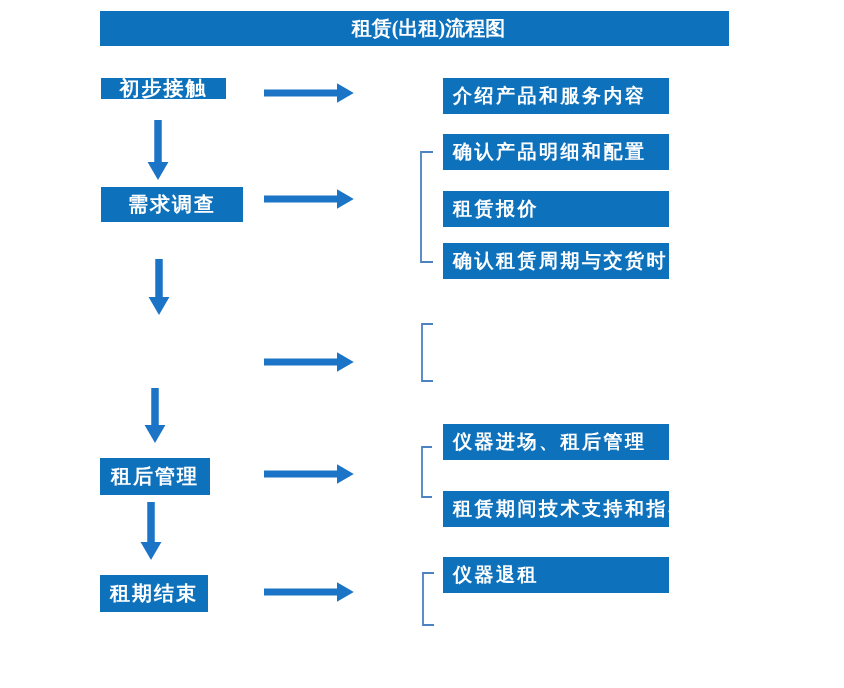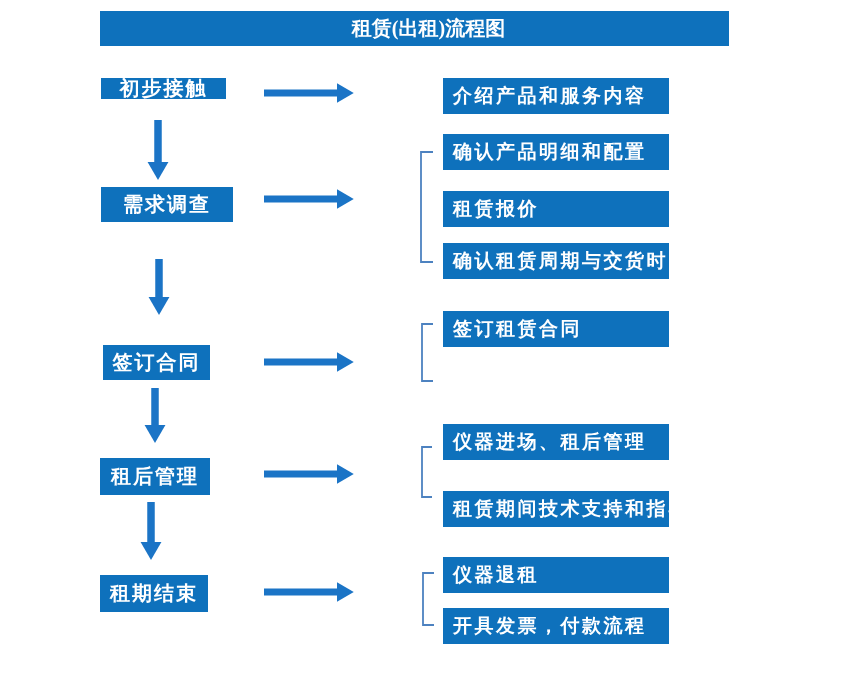--- a/index.html
+++ b/index.html
@@ -96,32 +96,29 @@
     <path class="bracket" d="M433,324 L422,324 L422,381 L433,381"></path>
     <path class="bracket" d="M432,447 L422,447 L422,497 L432,497"></path>
     <path class="bracket" d="M434,573 L423,573 L423,625 L434,625"></path>
   </svg>
 
   <div class="title-bar">
     <span>租赁(出租)流程图</span>
   </div>
 
   <div class="lbox" style="left:101px; top:78px;  width:125px; height:21px;">初步接触</div>
-  <div class="lbox" style="left:101px; top:187px; width:132px; height:35px;">需求调查</div>
-  <div class="lbox" style="left:103px; top:345px; width:107px; height:35px;">签订合同</div>
+  <div class="lbox" style="left:101px; top:187px; width:142px; height:35px;">需求调查</div>
   <div class="lbox" style="left:100px; top:458px; width:110px; height:37px;">租后管理</div>
   <div class="lbox" style="left:100px; top:575px; width:108px; height:37px;">租期结束</div>
 
   <div class="rbox" style="top:78px;">介绍产品和服务内容</div>
 
   <div class="rbox" style="top:134px;">确认产品明细和配置</div>
   <div class="rbox" style="top:191px;">租赁报价</div>
   <div class="rbox" style="top:243px;">确认租赁周期与交货时间</div>
 
-  <div class="rbox" style="top:311px;">签订租赁合同</div>
 
   <div class="rbox" style="top:424px;">仪器进场、租后管理</div>
   <div class="rbox" style="top:491px;">租赁期间技术支持和指导</div>
 
   <div class="rbox" style="top:557px;">仪器退租</div>
-  <div class="rbox" style="top:608px;">开具发票，付款流程</div>
 
 </div>
 
 </body></html>

